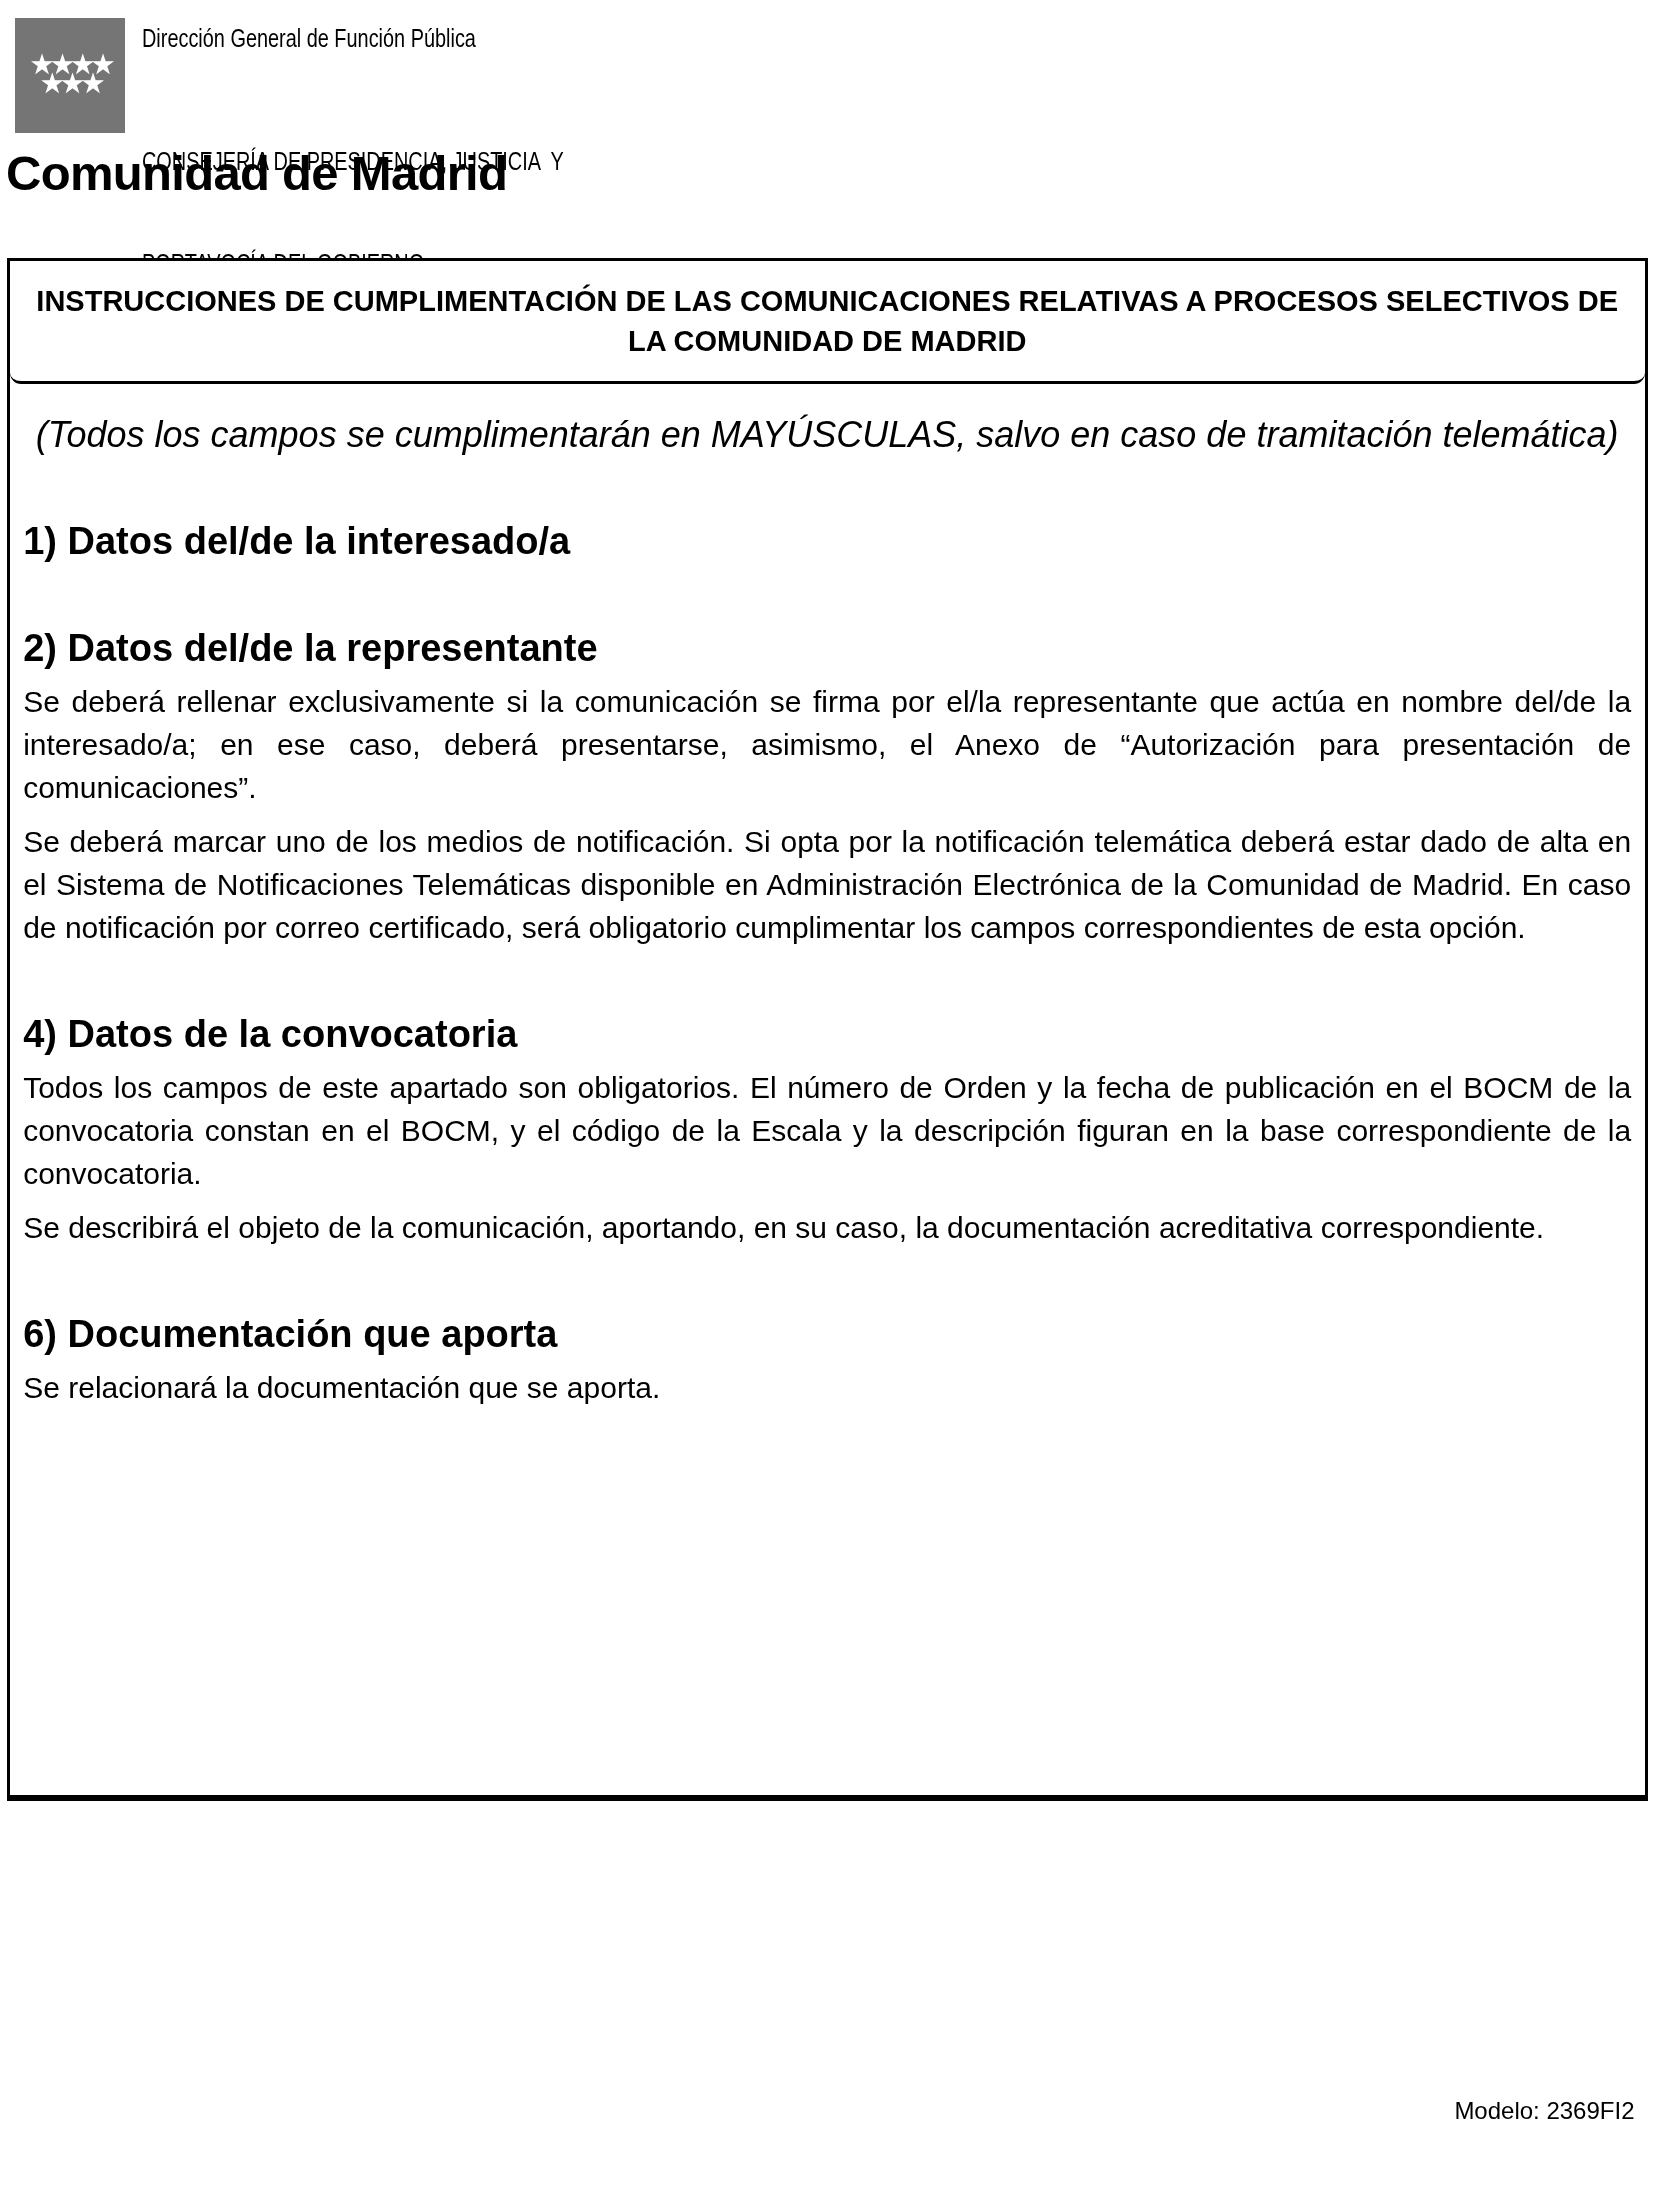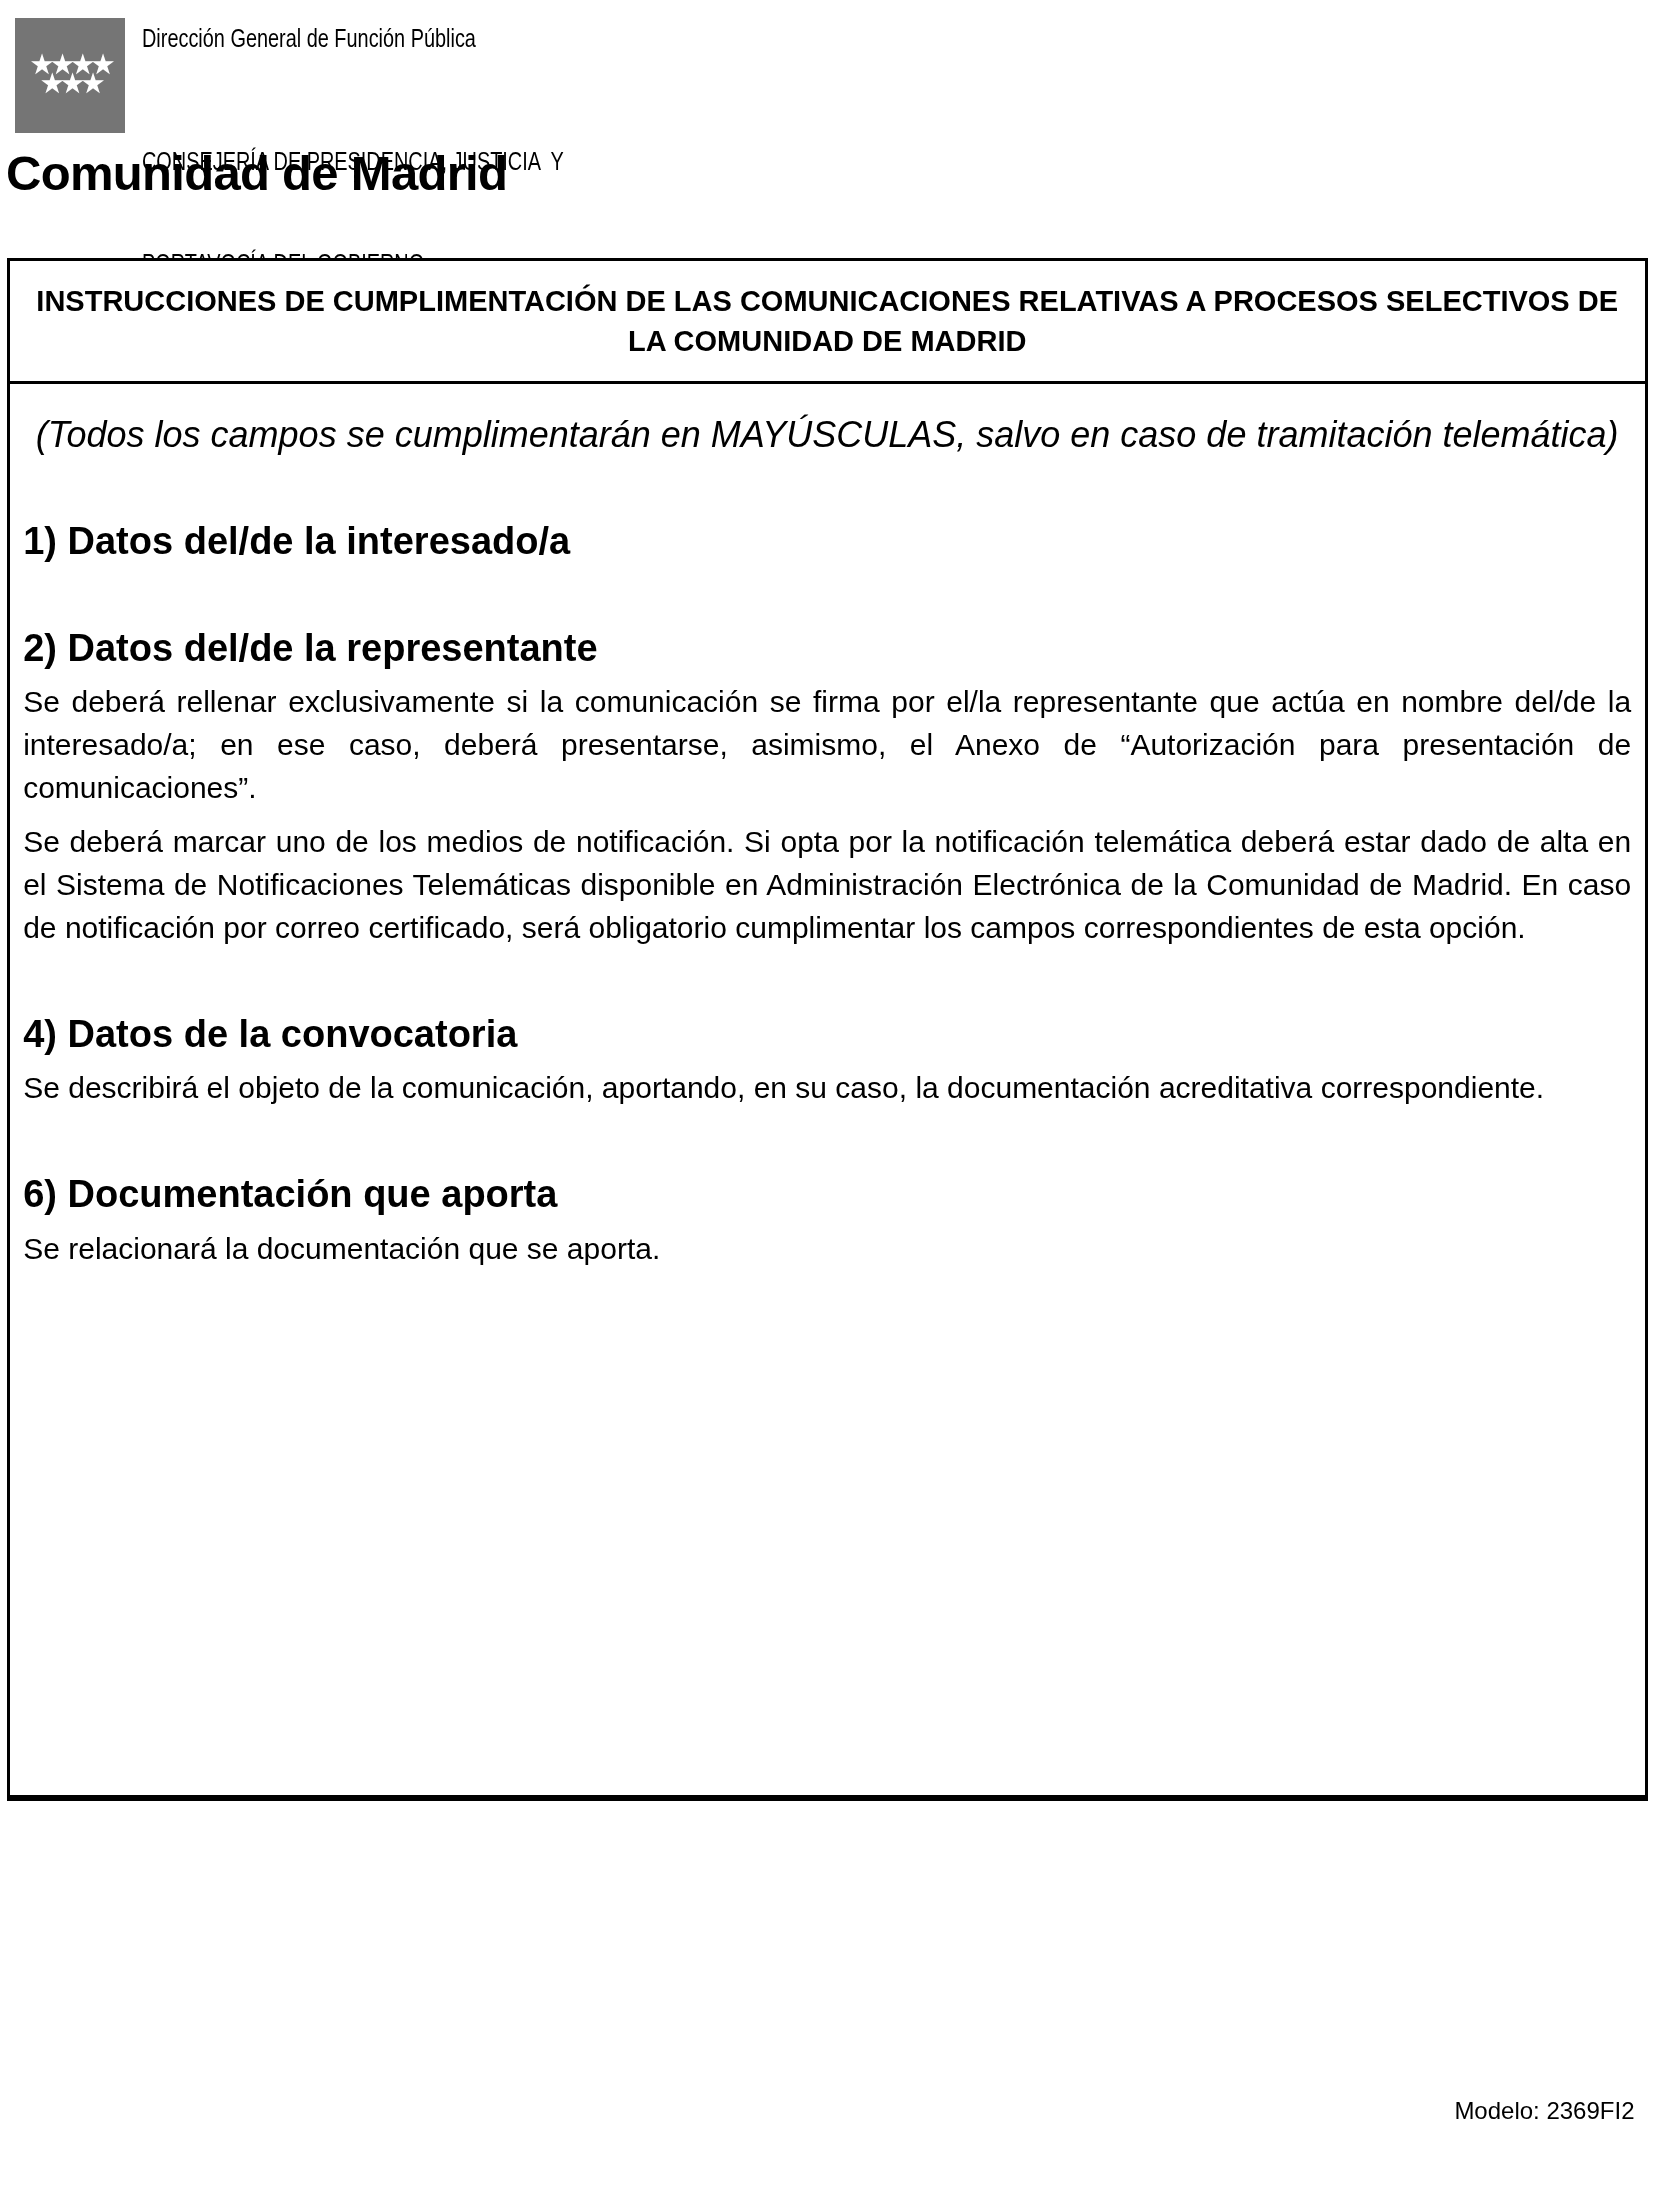--- a/index.html
+++ b/index.html
@@ -54,20 +54,21 @@
     background:#ffffff;
   }
   .box-title{
     box-sizing:border-box;
     height:123px;
     border-bottom:3.7px solid #000000;
     display:flex; align-items:center; justify-content:center;
     text-align:center;
     font-weight:700; font-size:29px; line-height:40px;
     padding:0 19.5px;
+    border-radius:11px;
   }
   .box-content{ padding:0 13.5px; }
   .note{
     margin:28.5px 0 0;
     text-align:center;
     font-style:italic;
     font-size:36px; line-height:43px;
   }
   .section-heading{
     margin:64px 0 0;
@@ -110,20 +111,21 @@
       <div class="note">(Todos los campos se cumplimentarán en MAYÚSCULAS, salvo en caso de tramitación telemática)</div>
 
       <div class="section-heading">1) Datos del/de la interesado/a</div>
 
       <div class="section-heading">2) Datos del/de la representante</div>
       <div class="section-body">Se deberá rellenar exclusivamente si la comunicación se firma por el/la representante que actúa en nombre del/de la interesado/a; en ese caso, deberá presentarse, asimismo, el Anexo de “Autorización para presentación de comunicaciones”.</div>
 
       <div class="section-body">Se deberá marcar uno de los medios de notificación. Si opta por la notificación telemática deberá estar dado de alta en el Sistema de Notificaciones Telemáticas disponible en Administración Electrónica de la Comunidad de Madrid. En caso de notificación por correo certificado, será obligatorio cumplimentar los campos correspondientes de esta opción.</div>
 
       <div class="section-heading">4) Datos de la convocatoria</div>
+      <div class="section-body">Todos los campos de este apartado son obligatorios. El número de Orden y la fecha de publicación en el BOCM de la convocatoria constan en el BOCM, y el código de la Escala y la descripción figuran en la base correspondiente de la convocatoria.</div>
 
       <div class="section-body">Se describirá el objeto de la comunicación, aportando, en su caso, la documentación acreditativa correspondiente.</div>
 
       <div class="section-heading">6) Documentación que aporta</div>
       <div class="section-body">Se relacionará la documentación que se aporta.</div>
     </div>
   </div>
 
   <div class="footer-model">Modelo: 2369FI2</div>
 

